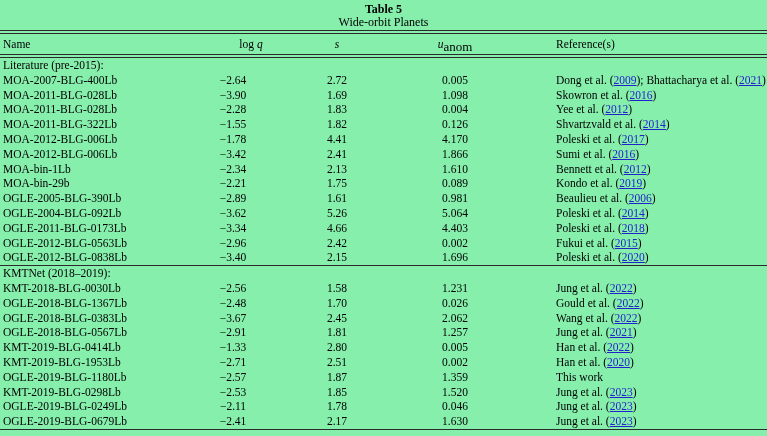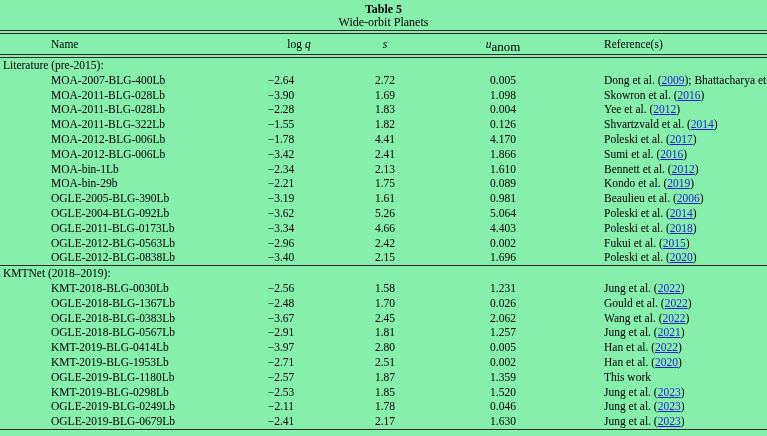--- a/index.html
+++ b/index.html
@@ -17,21 +17,21 @@
     padding-top:3px;line-height:13px;
   }
   .subtitle{
     text-align:center;font-size:12px;line-height:13px;padding-bottom:1px;
   }
   .rule-double{height:2px;border-top:1px solid #2a2a2a;border-bottom:1px solid #2a2a2a;}
   .rule-single{height:0;border-top:1px solid #2a2a2a;}
   .trow{display:flex;height:14.8px;line-height:14.8px;white-space:nowrap;}
   .header-row{height:20px;line-height:20px;}
   .cell{flex:0 0 auto;overflow:visible;}
-  .c-name{width:180px;padding-left:3px;text-align:left;margin-left:48px;}
+  .c-name{width:180px;padding-left:3px;text-align:left;}
   .c-logq{width:100px;text-align:center;}
   .c-s{width:108px;text-align:center;}
   .c-uanom{width:128px;text-align:center;}
   .c-ref{width:248px;padding-left:37px;text-align:left;}
   .c-logq .lg{margin-right:3px;margin-left:36px;}
   sub{font-size:13px;line-height:0;}
   i{font-style:italic;}
   .section-label{padding-left:3px;}
   .year-link{color:var(--link,#2222cc);text-decoration:underline;}
 </style>
@@ -118,21 +118,21 @@
   <div class="trow">
     <div class="cell c-name">MOA-bin-29b</div>
     <div class="cell c-logq">−2.21</div>
     <div class="cell c-s">1.75</div>
     <div class="cell c-uanom">0.089</div>
     <div class="cell c-ref"><span>Kondo et al. (</span><span class="year-link">2019</span><span>)</span></div>
   </div>
 
   <div class="trow">
     <div class="cell c-name">OGLE-2005-BLG-390Lb</div>
-    <div class="cell c-logq">−3.19</div>
+    <div class="cell c-logq">−2.89</div>
     <div class="cell c-s">1.61</div>
     <div class="cell c-uanom">0.981</div>
     <div class="cell c-ref"><span>Beaulieu et al. (</span><span class="year-link">2006</span><span>)</span></div>
   </div>
 
   <div class="trow">
     <div class="cell c-name">OGLE-2004-BLG-092Lb</div>
     <div class="cell c-logq">−3.62</div>
     <div class="cell c-s">5.26</div>
     <div class="cell c-uanom">5.064</div>
@@ -196,21 +196,21 @@
   <div class="trow">
     <div class="cell c-name">OGLE-2018-BLG-0567Lb</div>
     <div class="cell c-logq">−2.91</div>
     <div class="cell c-s">1.81</div>
     <div class="cell c-uanom">1.257</div>
     <div class="cell c-ref"><span>Jung et al. (</span><span class="year-link">2021</span><span>)</span></div>
   </div>
 
   <div class="trow">
     <div class="cell c-name">KMT-2019-BLG-0414Lb</div>
-    <div class="cell c-logq">−3.97</div>
+    <div class="cell c-logq">−1.33</div>
     <div class="cell c-s">2.80</div>
     <div class="cell c-uanom">0.005</div>
     <div class="cell c-ref"><span>Han et al. (</span><span class="year-link">2022</span><span>)</span></div>
   </div>
 
   <div class="trow">
     <div class="cell c-name">KMT-2019-BLG-1953Lb</div>
     <div class="cell c-logq">−2.71</div>
     <div class="cell c-s">2.51</div>
     <div class="cell c-uanom">0.002</div>

